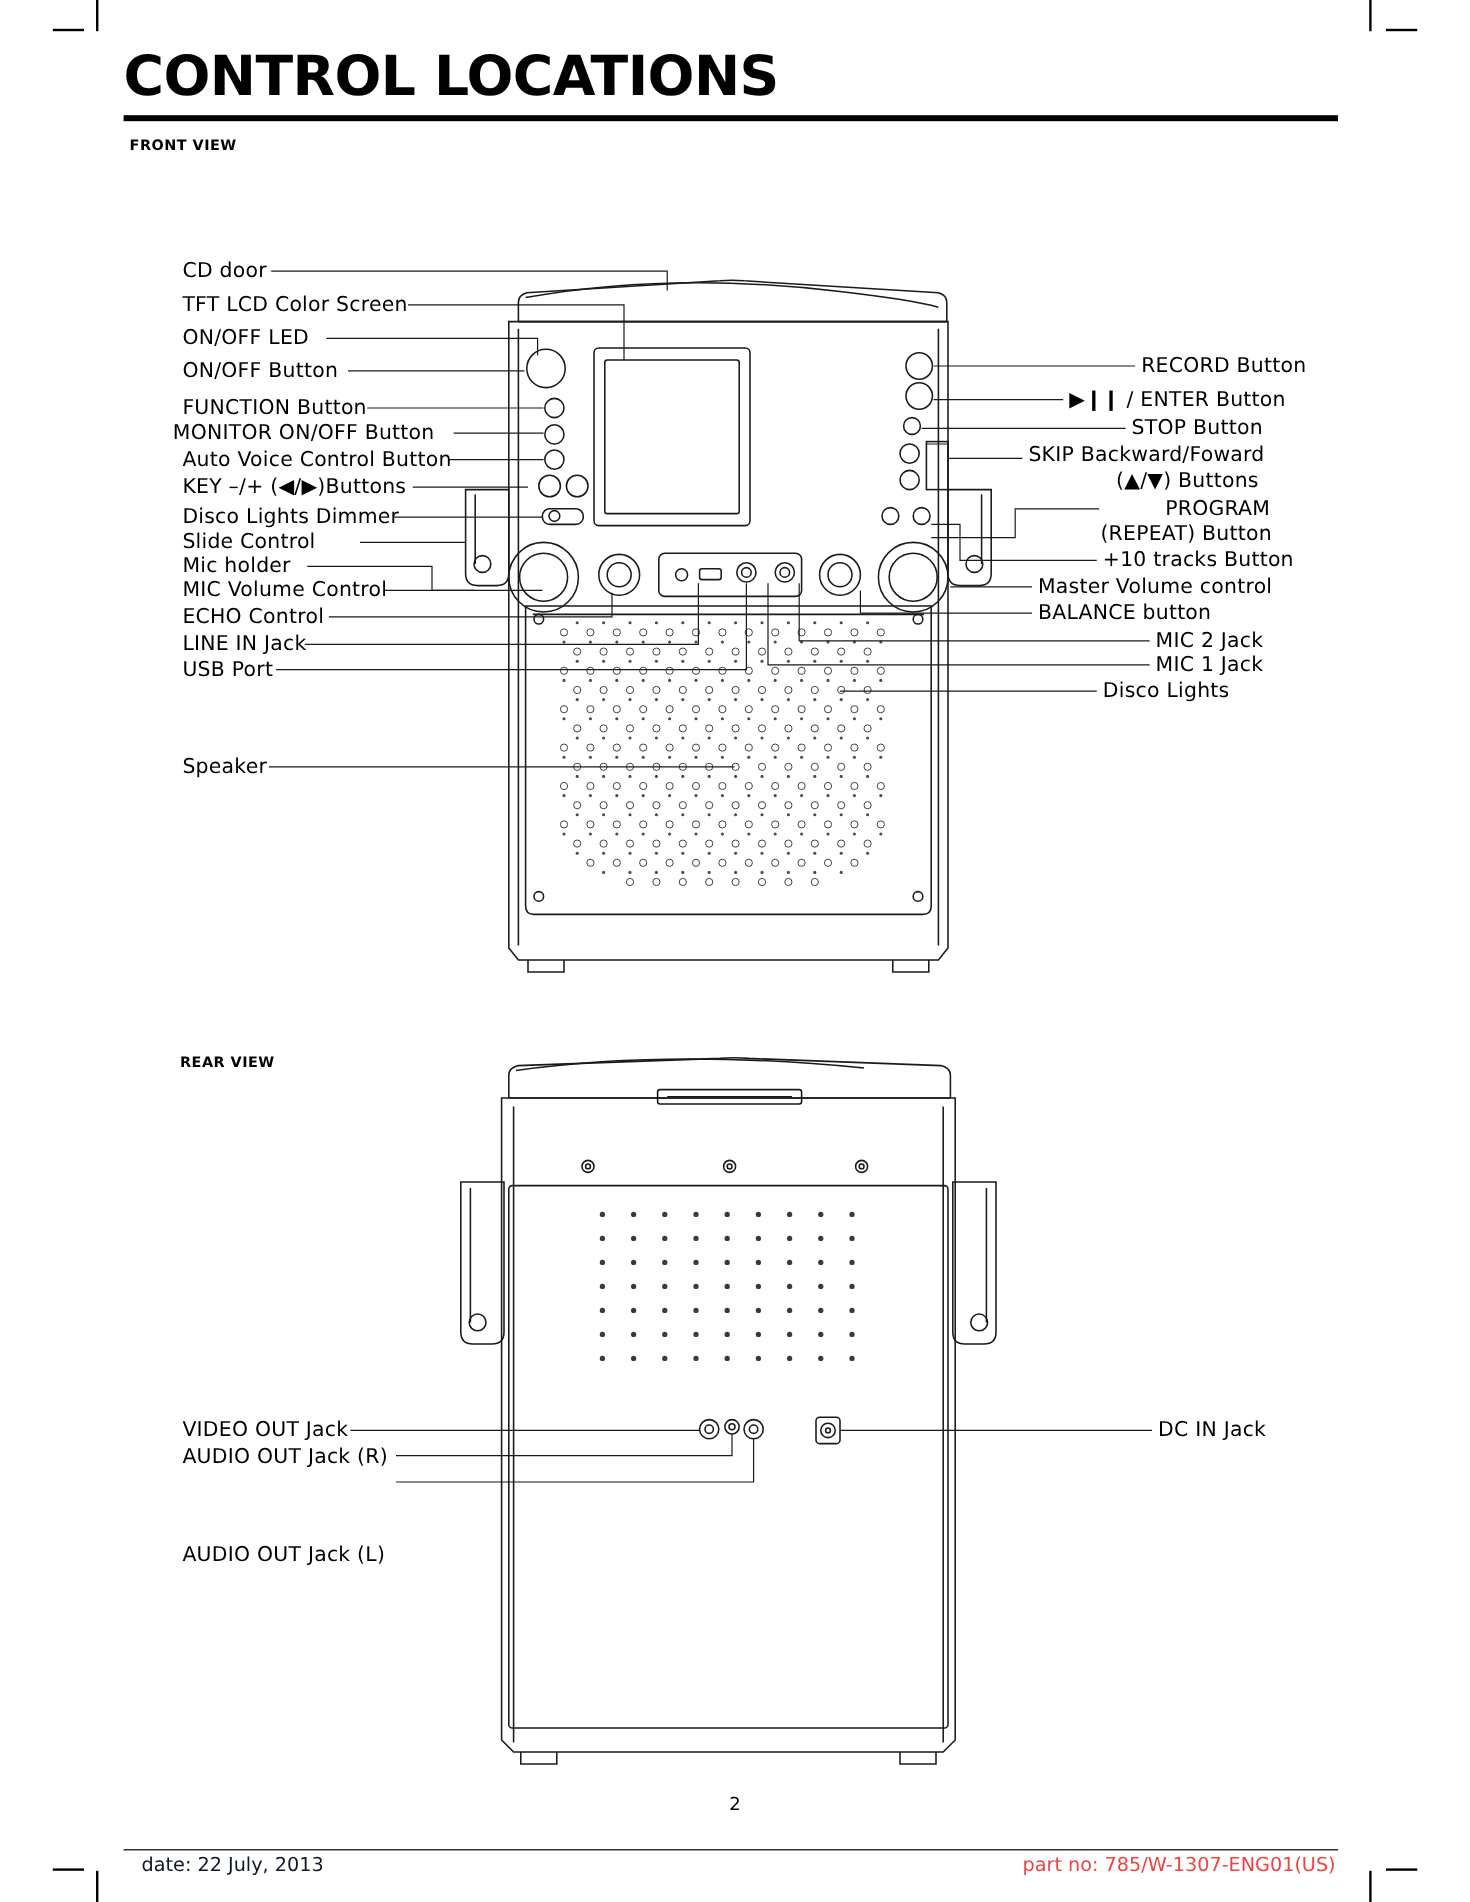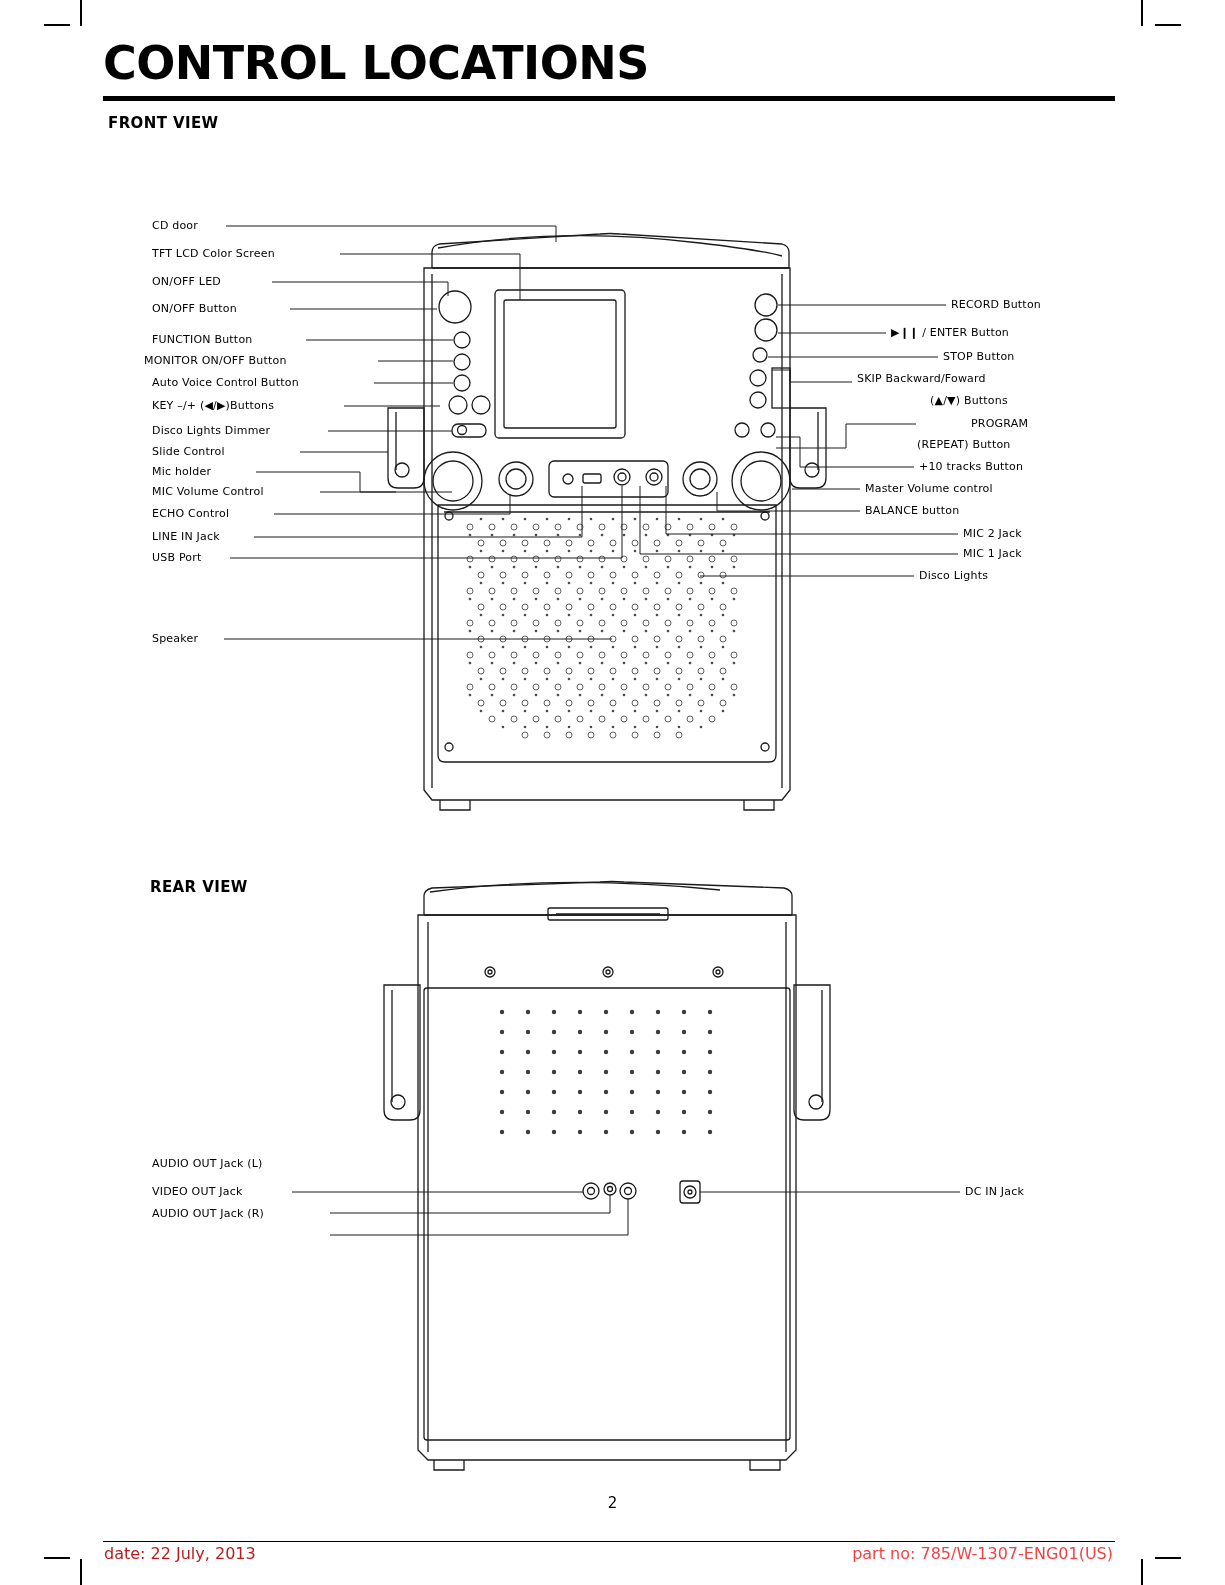--- a/index.html
+++ b/index.html
@@ -37,32 +37,32 @@
   #title-rule {
     position: absolute;
     left: 103px;
     top: 96px;
     width: 1012px;
     height: 5px;
     background: #000;
   }
   .section-label {
     position: absolute;
-    font-size: 15px;
+    font-size: 12px;
     font-weight: bold;
     letter-spacing: 0.4px;
     text-align: right;
   }
   #front-view-label { left: 108px; top: 114px; }
   #rear-view-label  { left: 108px; top: 878px; margin-left: 42px; }
 
   
   .lbl {
     position: absolute;
-    font-size: 11px;
+    font-size: 17px;
     white-space: nowrap;
     letter-spacing: 0.2px;
     line-height: 16px;
   }
 
   
   #front-drawing, #rear-drawing {
     position: absolute;
   }
   #front-drawing { left: 0; top: 0; width: 1225px; height: 840px; }
@@ -82,24 +82,24 @@
   #footer-rule {
     position: absolute;
     left: 103px;
     top: 1541px;
     width: 1012px;
     height: 1px;
     background: #000;
   }
   #footer-date {
     position: absolute;
-    left: 104px;
+    left: 118px;
     top: 1544px;
     font-size: 16px;
-    color: #b91c1c;
+    color: #0f172a;
   }
   #footer-part {
     position: absolute;
     right: 112px;
     top: 1544px;
     font-size: 16px;
     color: #ef4444;
   }
 </style>
 </head>
@@ -725,19 +725,19 @@
     <path d="M292 332 L583 332"></path>
     <path d="M330 353 L610 353 L610 335"></path>
     <path d="M330 375 L628 375 L628 339"></path>
     <path d="M960 332 L700 332"></path>
   </g>
 </svg>
 </div>
 
 <div class="lbl" style="left:152px; top:1184px;">VIDEO OUT Jack</div>
 <div class="lbl" style="left:152px; top:1206px;">AUDIO OUT Jack (R)</div>
-<div class="lbl" style="left:152px; top:1156px;">AUDIO OUT Jack (L)</div>
+<div class="lbl" style="left:152px; top:1288px;">AUDIO OUT Jack (L)</div>
 <div class="lbl" style="left:965px; top:1184px;">DC IN Jack</div>
 
 <div id="page-number">2</div>
 <div id="footer-rule"></div>
 <div id="footer-date">date: 22 July, 2013</div>
 <div id="footer-part">part no: 785/W-1307-ENG01(US)</div>
 
 </body></html>

